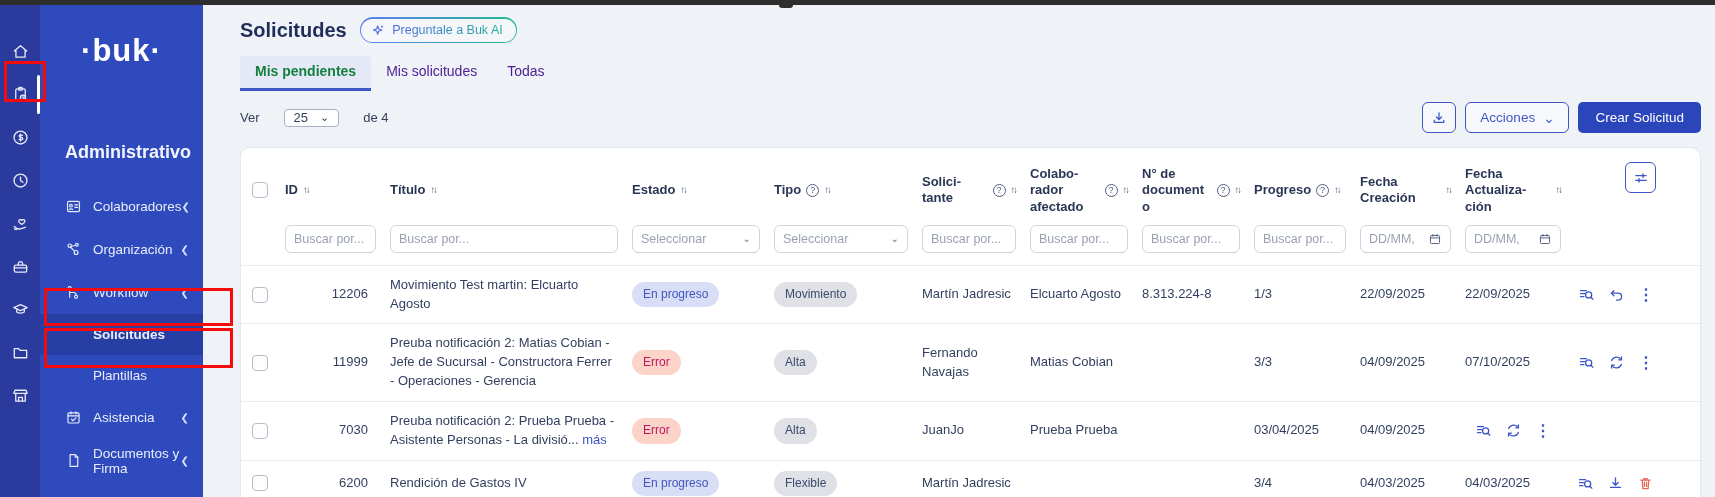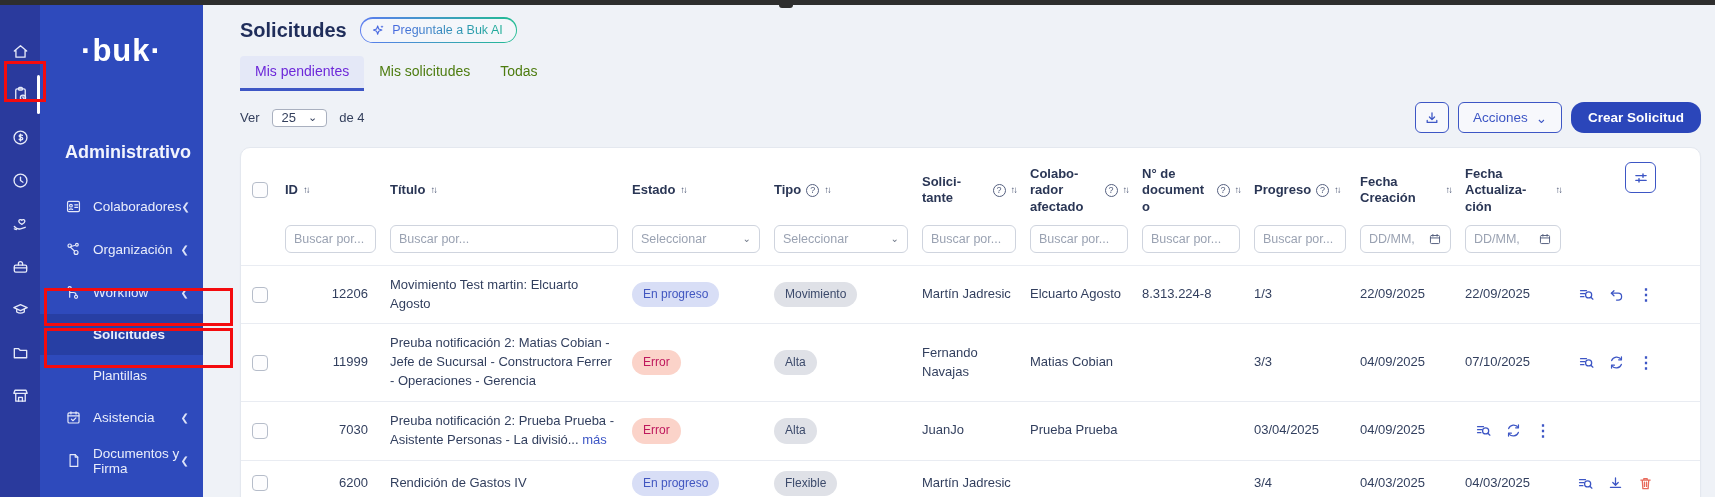--- a/index.html
+++ b/index.html
@@ -32,33 +32,33 @@
 
   
   .main { flex:1; padding:17px 14px 0 37px; }
   .title-row { display:flex; align-items:center; gap:13px; }
   .page-title { font-size:20px; font-weight:bold; color:#1F2D5A; }
   .ai-btn-wrap { background:linear-gradient(90deg,#5B7CF0,#21BC92); padding:1.5px; border-radius:17px; cursor:pointer; }
   .ai-btn { background:#F4F6FA; border-radius:16px; padding:4px 13px 4px 10px; display:flex; align-items:center; gap:6px; }
   .ai-btn span { font-size:12.5px; font-weight:normal; background:linear-gradient(90deg,#4768E0,#1FAF97); -webkit-background-clip:text; background-clip:text; color:transparent; }
 
   .tabs { display:flex; margin-top:13px; }
-  .tab { padding:7px 15px 9px; font-size:14px; color:#4d7c0f; cursor:pointer; border-bottom:3px solid transparent; }
-  .tab.active { color:#6d28d9; background:#E4E8F7; border-bottom-color:#3D56C5; border-radius:4px 4px 0 0; font-weight:normal; }
+  .tab { padding:7px 15px 9px; font-size:14px; color:#4c1d95; cursor:pointer; border-bottom:3px solid transparent; }
+  .tab.active { color:#15803d; background:#E4E8F7; border-bottom-color:#3D56C5; border-radius:4px 4px 0 0; font-weight:bold; }
 
   .controls { display:flex; align-items:center; margin-top:11px; }
-  .pagesize { display:flex; align-items:center; gap:12px; font-size:13px; color:#333F5C;text-align:right; }
+  .pagesize { display:flex; align-items:center; gap:24px; font-size:13px; color:#333F5C;text-align:right; }
   .select-box { border:1px solid #A9B0BF; border-radius:4px; background:#fff; height:18px; padding:0 9px; display:flex; align-items:center; gap:12px; font-size:13px; color:#333F5C; cursor:pointer; }
   .select-box .caret { font-size:11px; color:#333F5C; }
   .controls-right { margin-left:auto; display:flex; gap:9px; }
   .btn-outline { border:1px solid #3D56C5; color:#3D56C5; background:#F7F8FC; border-radius:6px; height:31px; display:flex; align-items:center; justify-content:center; font-size:13.5px; cursor:pointer; }
   .btn-outline svg { width:16px; height:16px; stroke:#3D56C5; stroke-width:1.6; fill:none; stroke-linecap:round; stroke-linejoin:round; }
   .btn-icon { width:34px; }
   .btn-acciones { padding:0 14px; gap:8px; }
-  .btn-primary { background:#2B46BA; color:#fff; border:none; border-radius:13px; height:31px; padding:0 17px; font-size:13.5px; font-weight:bold; display:flex; align-items:center; cursor:pointer; }
+  .btn-primary { background:#2B46BA; color:#fff; border:none; border-radius:5px; height:31px; padding:0 17px; font-size:13.5px; font-weight:normal; display:flex; align-items:center; cursor:pointer; }
 
   
   .card { margin-top:14px; background:#fff; border:1px solid #E4E8EF; border-radius:10px; box-shadow:0 1px 2px rgba(30,40,90,.04); }
   .tr { display:grid; grid-template-columns:36px 105px 242px 142px 148px 108px 112px 112px 106px 105px 110px 103px; align-items:center; }
   .thead { padding-top:8px; }
   .th { font-size:13px; font-weight:bold; color:#2A3655; padding:10px 6px 6px 8px; display:flex; align-items:center; gap:5px; line-height:1.25; overflow-wrap:break-word; }
   .th .lbl { overflow-wrap:break-word; min-width:0; }
   .sort { font-size:9.5px; color:#444F6E; letter-spacing:-2px; white-space:nowrap; cursor:pointer; }
   .help { width:13px; height:13px; border:1px solid #55607F; border-radius:50%; font-size:9px; color:#55607F; display:inline-flex; align-items:center; justify-content:center; flex-shrink:0; cursor:pointer; font-weight:normal; }
   .th-actions { display:flex; justify-content:flex-end; padding:6px 14px 0 0; align-self:start; }

